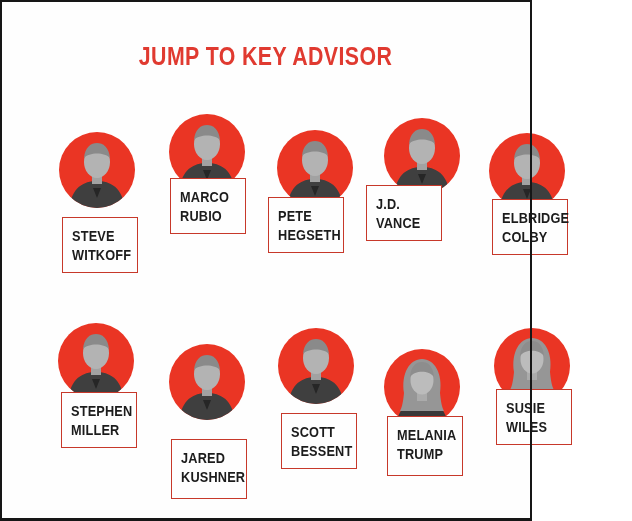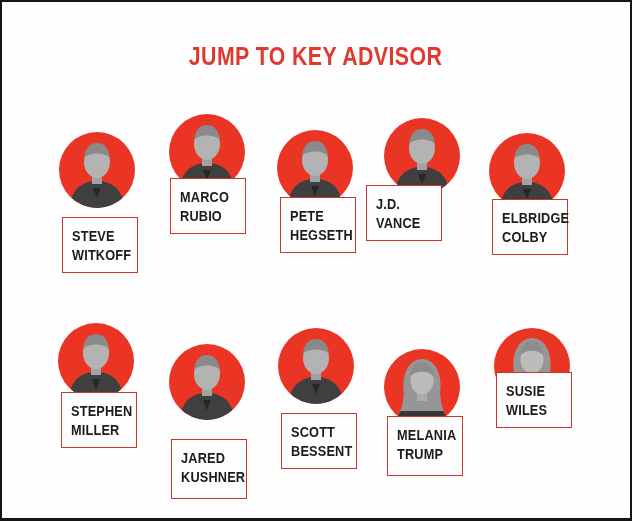--- a/index.html
+++ b/index.html
@@ -3,21 +3,21 @@
 <meta charset="utf-8">
 <style>
   html,body{margin:0;padding:0;}
   body{
     width:632px;height:521px;
     background:#ffffff;
     font-family:"Liberation Sans", sans-serif;
     overflow:hidden;
   }
   #canvas{
-    position:relative;width:632px;height:521px;background:#fefefe;
+    position:relative;width:532px;height:521px;background:#fefefe;
   }
   .frame{
     position:absolute;inset:0;
     border-top:2px solid #161616;
     border-left:2px solid #161616;
     border-right:2px solid #161616;
     border-bottom:3px solid #161616;
     pointer-events:none;
     z-index:50;
   }
@@ -45,28 +45,28 @@
   .label span{
     display:block;white-space:nowrap;
     font-size:15px;font-weight:700;line-height:19px;color:#1c1c1c;
     transform:scaleX(0.85);transform-origin:left center;
     letter-spacing:0.2px;
   }
   .tall{height:60px;}
   
   .p0 .avatar{left:59px;top:132px}  .p0 .label{left:62px;top:217px}
   .p1 .avatar{left:169px;top:114px} .p1 .label{left:170px;top:178px}
-  .p2 .avatar{left:277px;top:130px} .p2 .label{left:280px;top:197px}
+  .p2 .avatar{left:277px;top:130px} .p2 .label{left:268px;top:197px}
   .p3 .avatar{left:384px;top:118px} .p3 .label{left:366px;top:185px}
   .p4 .avatar{left:489px;top:133px} .p4 .label{left:492px;top:199px}
   .p5 .avatar{left:58px;top:323px}  .p5 .label{left:61px;top:392px}
   .p6 .avatar{left:169px;top:344px} .p6 .label{left:171px;top:439px}
   .p7 .avatar{left:278px;top:328px} .p7 .label{left:281px;top:413px}
   .p8 .avatar{left:384px;top:349px} .p8 .label{left:387px;top:416px}
-  .p9 .avatar{left:494px;top:328px} .p9 .label{left:496px;top:372px}
+  .p9 .avatar{left:494px;top:328px} .p9 .label{left:496px;top:389px}
 </style>
 </head>
 <body>
 
 <svg width="0" height="0" style="position:absolute">
   <defs>
     <clipPath id="circleClip">
         <circle cx="38" cy="38" r="38"></circle>
       </clipPath>
     <g id="male-bust">

